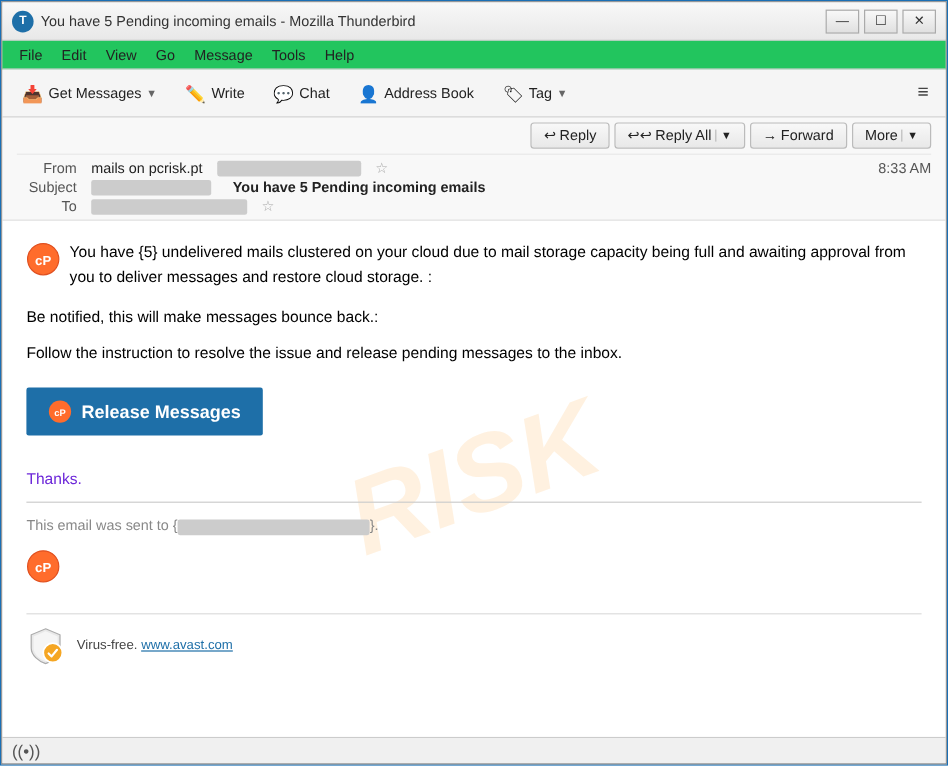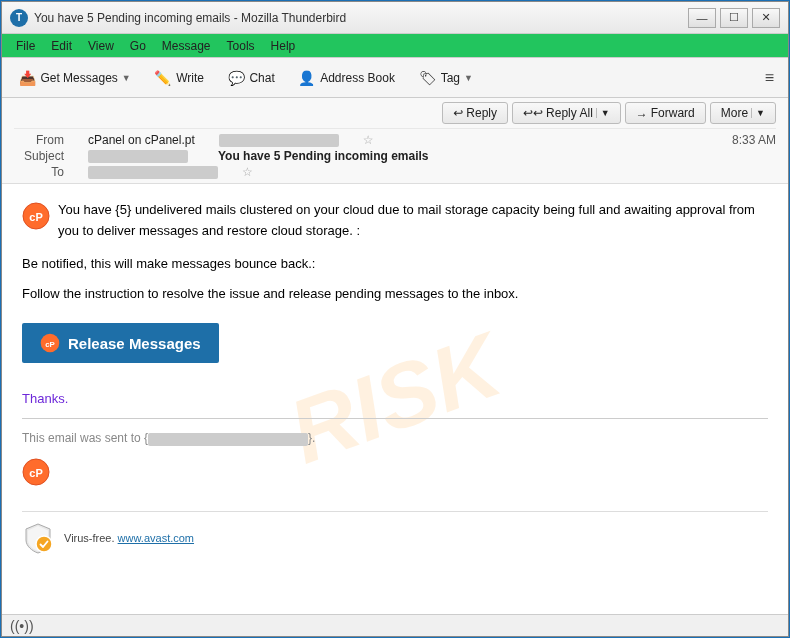--- a/index.html
+++ b/index.html
@@ -160,21 +160,21 @@
       font-size: 9px;
     }
     .email-meta {
       display: flex;
       flex-direction: column;
       gap: 2px;
     }
     .email-meta-row {
       display: flex;
       align-items: center;
-      gap: 24px;
+      gap: 12px;
       font-size: 12px;
     }
     .email-meta-label {
       color: #555;
       width: 50px;
       text-align: right;
       flex-shrink: 0;
     }
     .email-meta-value {
       color: #222;
@@ -390,21 +390,21 @@
         <span>Forward</span>
       </button>
       <button class="action-btn">
         <span>More</span>
         <span class="action-btn-arrow">▼</span>
       </button>
     </div>
     <div class="email-meta">
       <div class="email-meta-row">
         <span class="email-meta-label">From</span>
-        <span class="email-meta-value">cPanel on cPanel.pt</span>
+        <span class="email-meta-value">mails on pcrisk.pt</span>
         <span class="email-meta-value" style="font-weight:normal; color:#666; background:#ccc; border-radius:2px; min-width:120px; display:inline-block; height:13px;"></span>
         <span class="star-icon">☆</span>
         <span class="email-meta-time">8:33 AM</span>
       </div>
       <div class="email-meta-row">
         <span class="email-meta-label">Subject</span>
         <span style="background:#ccc; border-radius:2px; min-width:100px; display:inline-block; height:13px; margin-right:6px;"></span>
         <span class="email-meta-value subject-bold">You have 5 Pending incoming emails</span>
       </div>
       <div class="email-meta-row">

